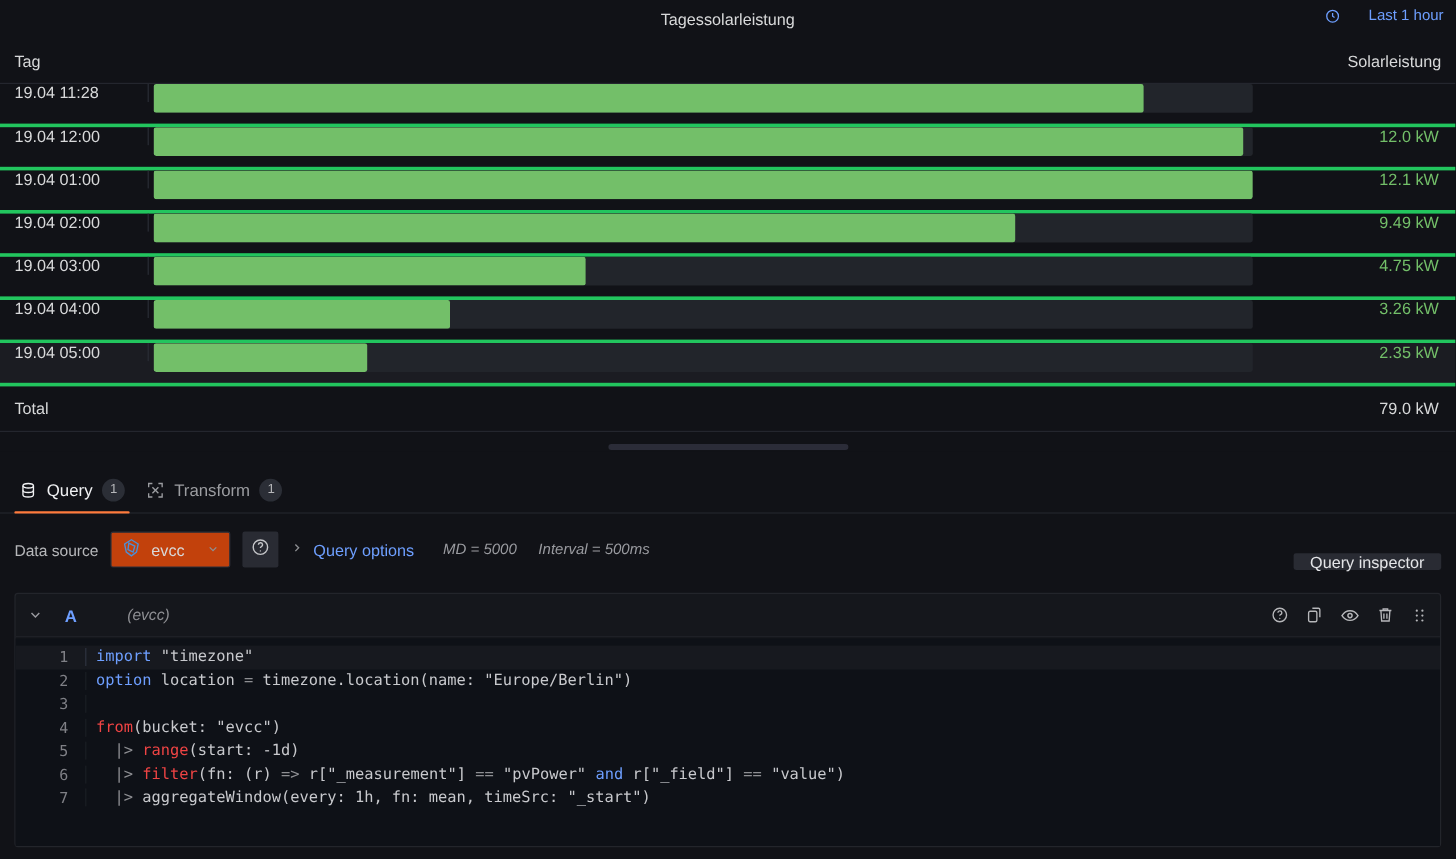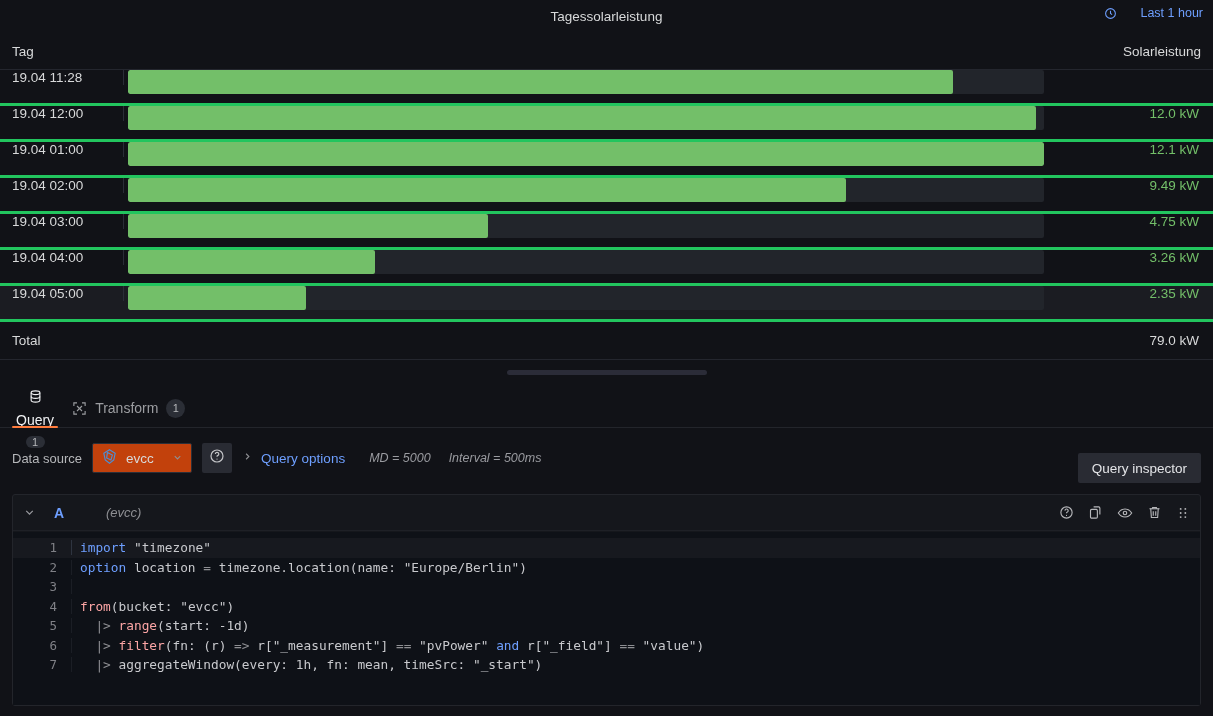--- a/index.html
+++ b/index.html
@@ -83,21 +83,21 @@
   .tabs-bar {
     position: absolute; top: 388px; left: 0; width: 1213px; height: 40px;
     display: flex; align-items: flex-end; border-bottom: 1px solid #23252b;
     padding-left: 12px;
   }
   .tab {
     display: flex; align-items: center; gap: 8px;
     height: 38px; padding: 0 14px 0 4px; cursor: pointer;
     font-size: 14px; color: #9c9da1; position: relative;
   }
-  .tab.active { color: #f0f1f3; flex-direction: column; }
+  .tab.active { color: #f0f1f3; }
   .tab.active::after {
     content: ""; position: absolute; left: 0; right: 10px; bottom: -1px;
     height: 2px; background: #ff7b3d; border-radius: 1px;
   }
   .tab .badge {
     display: inline-flex; align-items: center; justify-content: center;
     min-width: 19px; height: 19px; padding: 0 5px;
     border-radius: 10px; background: #2b2e36; color: #b6b7ba; font-size: 11px;
   }
   .tab svg { display: block; }
@@ -119,21 +119,21 @@
     width: 30px; height: 30px; display: flex; align-items: center; justify-content: center;
     background: #292b33; border-radius: 2px; cursor: pointer; color: #c4c5c8;
   }
   .qopts-toggle {
     display: flex; align-items: center; gap: 8px; cursor: pointer;
     font-size: 13.5px; color: #6e9fff; font-weight: 500;
   }
   .qopts-toggle .arrow { color: #8e8f93; font-size: 12px; }
   .qopts-meta { display: flex; gap: 18px; font-size: 12.5px; color: #9a9ba0; margin-left: 14px; font-style: italic; }
   .qinspect {
-    margin-left: auto; height: 30px; padding: 0 14px;
+    margin-left: auto; height: 14px; padding: 0 14px;
     display: flex; align-items: center; background: #292b33;
     border-radius: 2px; font-size: 13.5px; color: #e4e5e8; cursor: pointer; margin-top: 20px;
   }
 
   
   .query-box {
     position: absolute; top: 494px; left: 12px; width: 1189px; height: 212px;
     background: #15171c; border: 1px solid #23252b; border-radius: 3px;
   }
   .query-head {
@@ -156,21 +156,21 @@
   .ln {
     width: 58px; flex: none; text-align: right; padding-right: 14px;
     font-family: "DejaVu Sans Mono", monospace; font-size: 12.5px; color: #7f8086;
   }
   .code {
     flex: 1; font-family: "DejaVu Sans Mono", monospace; font-size: 12.8px;
     color: #c8c9cd; white-space: pre; border-left: 1px solid #1b1e25; padding-left: 8px;
   }
   .code-line.current .code { border-left-color: #2e3440; }
   .kw  { color: #6e9fff; }
-  .fn  { color: #fca5a5; }
+  .fn  { color: #ef4444; }
   .str { color: #c8c9cd; }
   .op  { color: #8e8f93; }
   .pipe{ color: #8e8f93; }
 </style>
 </head>
 <body>
 
 <div class="panel">
 
   <div class="panel-title">Tagessolarleistung</div>

